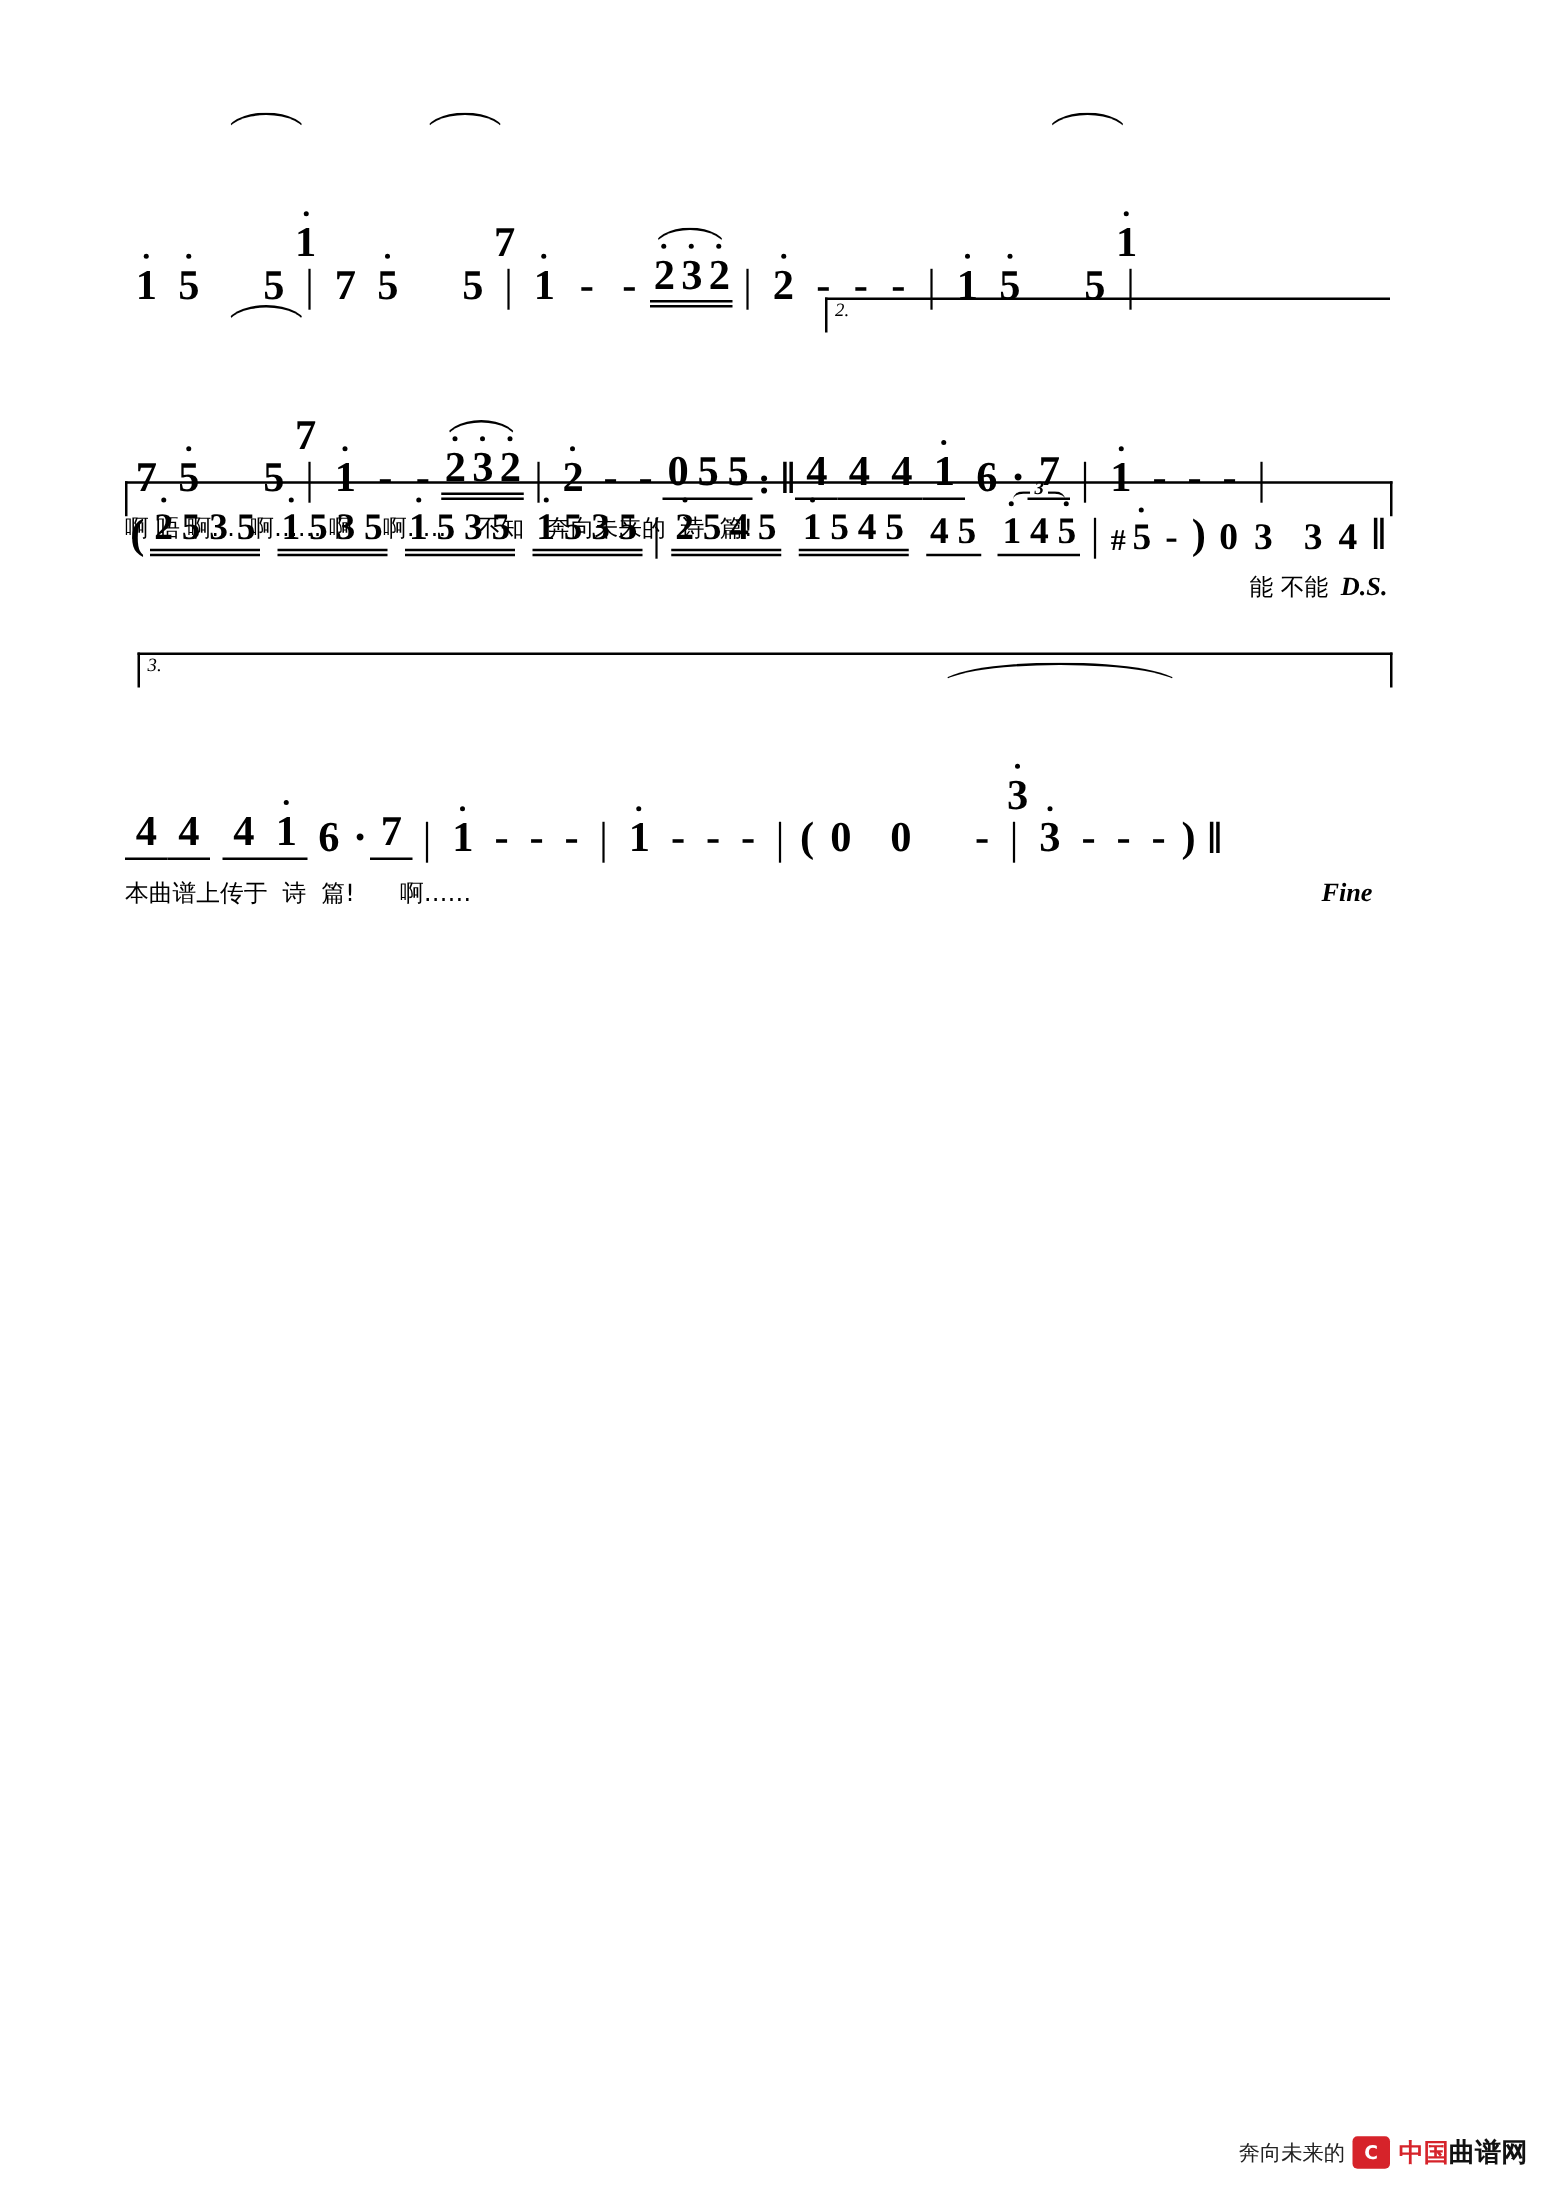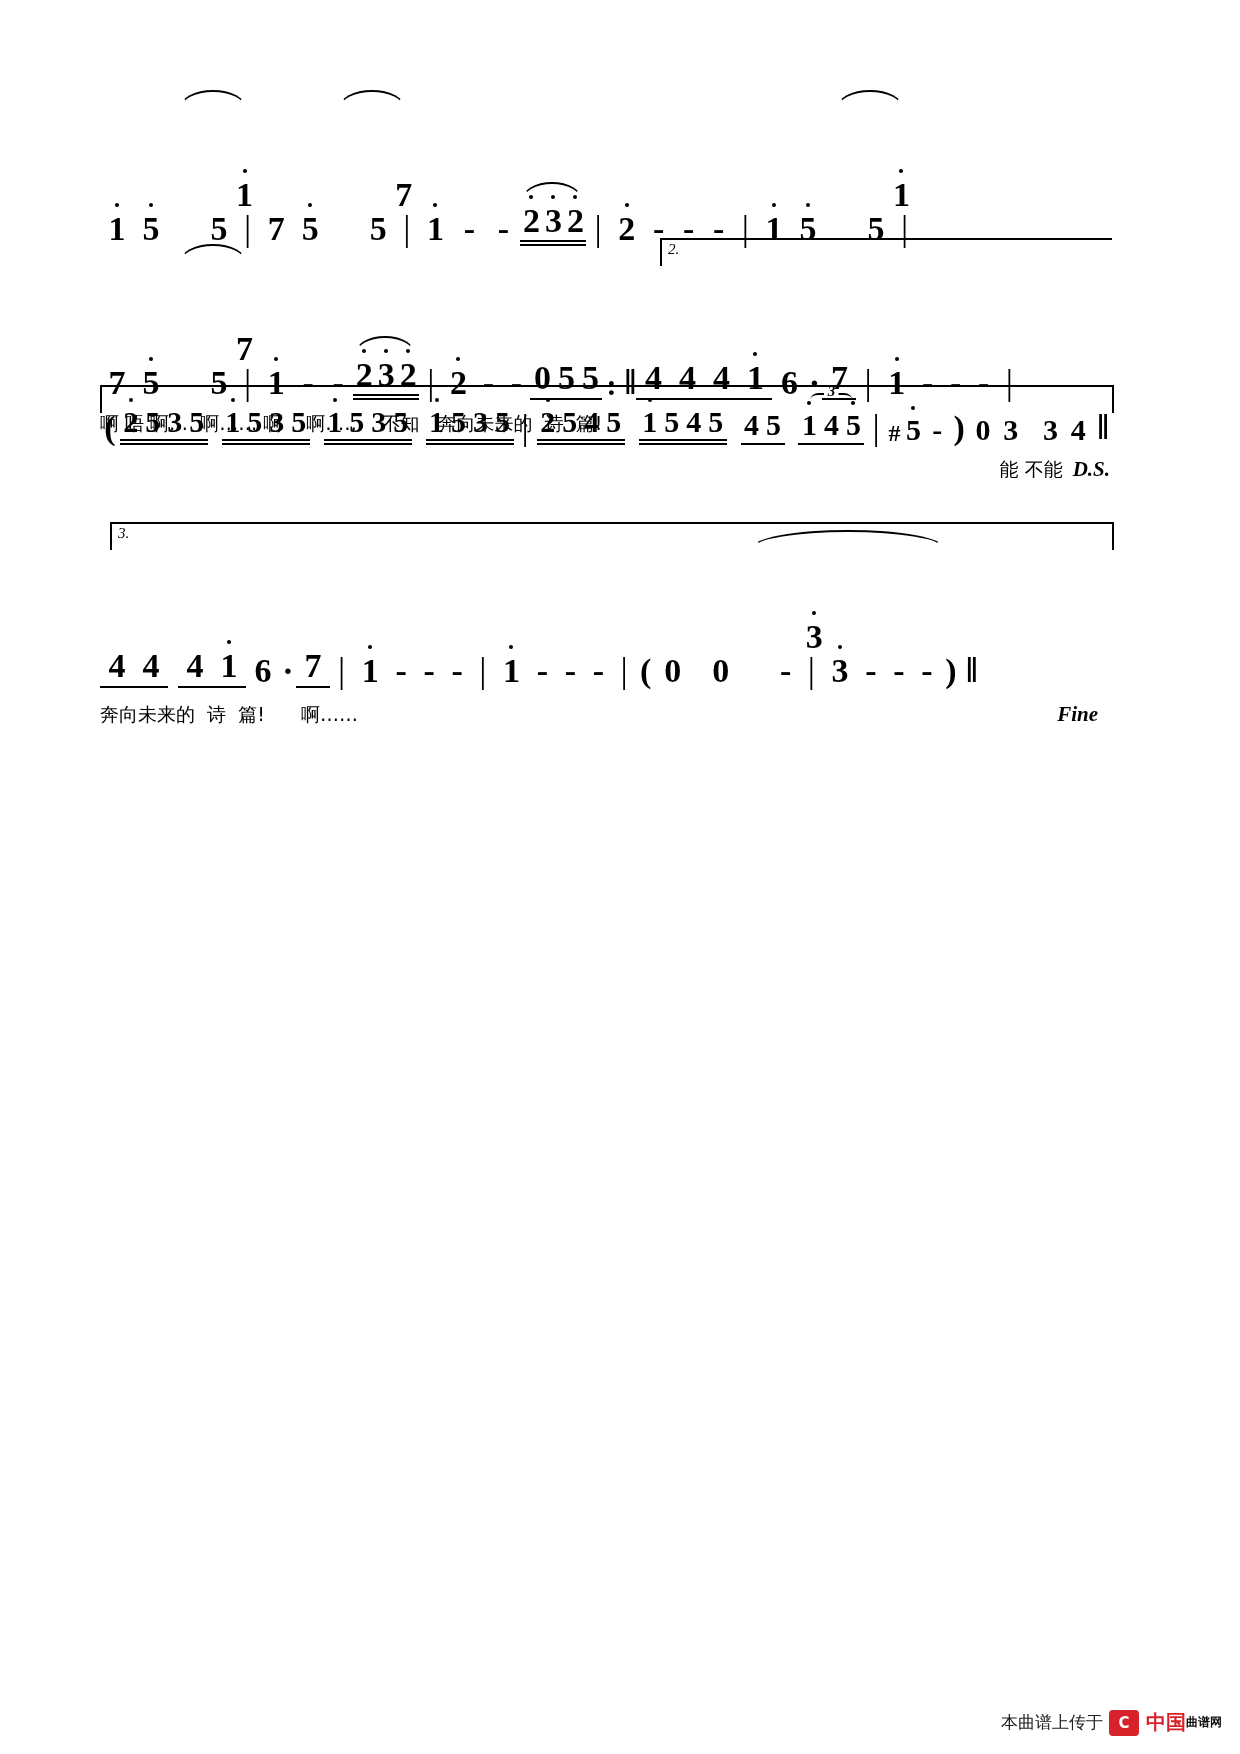--- a/index.html
+++ b/index.html
@@ -147,21 +147,21 @@
   .footer .logo {
     width: 30px; height: 26px;
     background: #d6232a;
     color: #fff;
     border-radius: 4px;
     margin: 0 7px 0 6px;
     display: flex; align-items: center; justify-content: center;
     font-size: 15px; font-weight: bold;
   }
   .footer .brand { color: #d6232a; font-weight: bold; font-size: 20px; }
-  .footer .brand2 { color: #111; font-weight: bold; font-size: 12px; }
+  .footer .brand2 { color: #111; font-weight: bold; font-size: 21px; }
 </style>
 </head>
 <body>
 
 <div class="sheet">
 
   <div class="line" style="top:110px;">
     <div class="notes">
       <span class="tok oct sp" style="width:34px;text-align:center">1</span>
       <span class="tok oct sp" style="width:34px;text-align:center">5</span>
@@ -371,25 +371,25 @@
       <span class="bar">|</span>
       <span class="tok oct sp" style="width:34px;text-align:center">3</span>
       <span class="tok sp" style="width:28px;text-align:center">-</span>
       <span class="tok sp" style="width:28px;text-align:center">-</span>
       <span class="tok sp" style="width:28px;text-align:center">-</span>
       <span class="sp" style="width:20px;text-align:center;font-size:34px;">)</span>
       <span class="sp" style="width:18px;text-align:center;font-size:36px;letter-spacing:-4px;">‖</span>
     </div>
 
     <div style="display:flex; justify-content:space-between; align-items:baseline; margin-top:14px;">
-      <span class="lyrics" style="margin:0;">奔向未来的  诗  篇!      啊……</span>
+      <span class="lyrics" style="margin:0;">本曲谱上传于  诗  篇!      啊……</span>
       <span class="fine" style="margin-right:12px;">Fine</span>
     </div>
   </div>
 
   <div class="footer">
-    <span>本曲谱上传于</span>
+    <span>奔向未来的</span>
     <span class="logo">C</span>
     <span class="brand">中国</span>
     <span class="brand2">曲谱网</span>
   </div>
 
 </div>
 
 </body></html>

